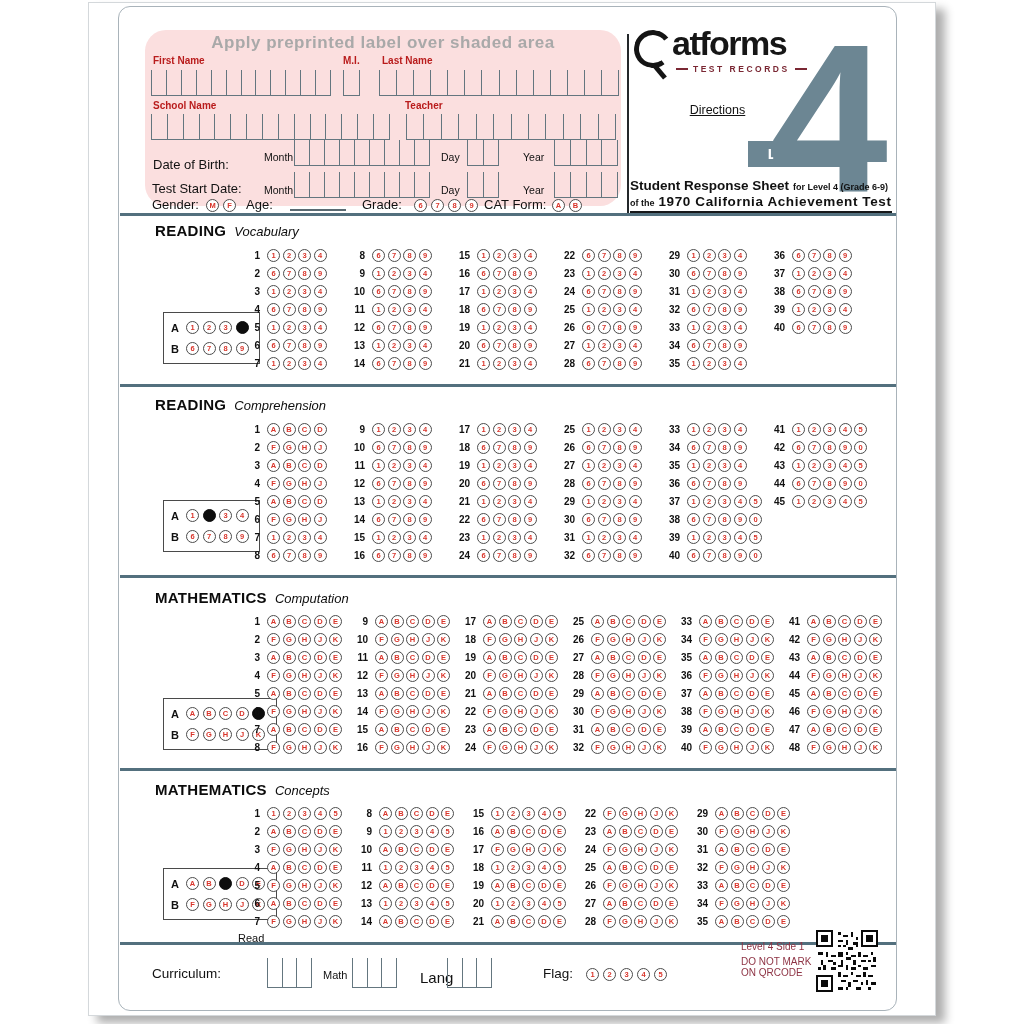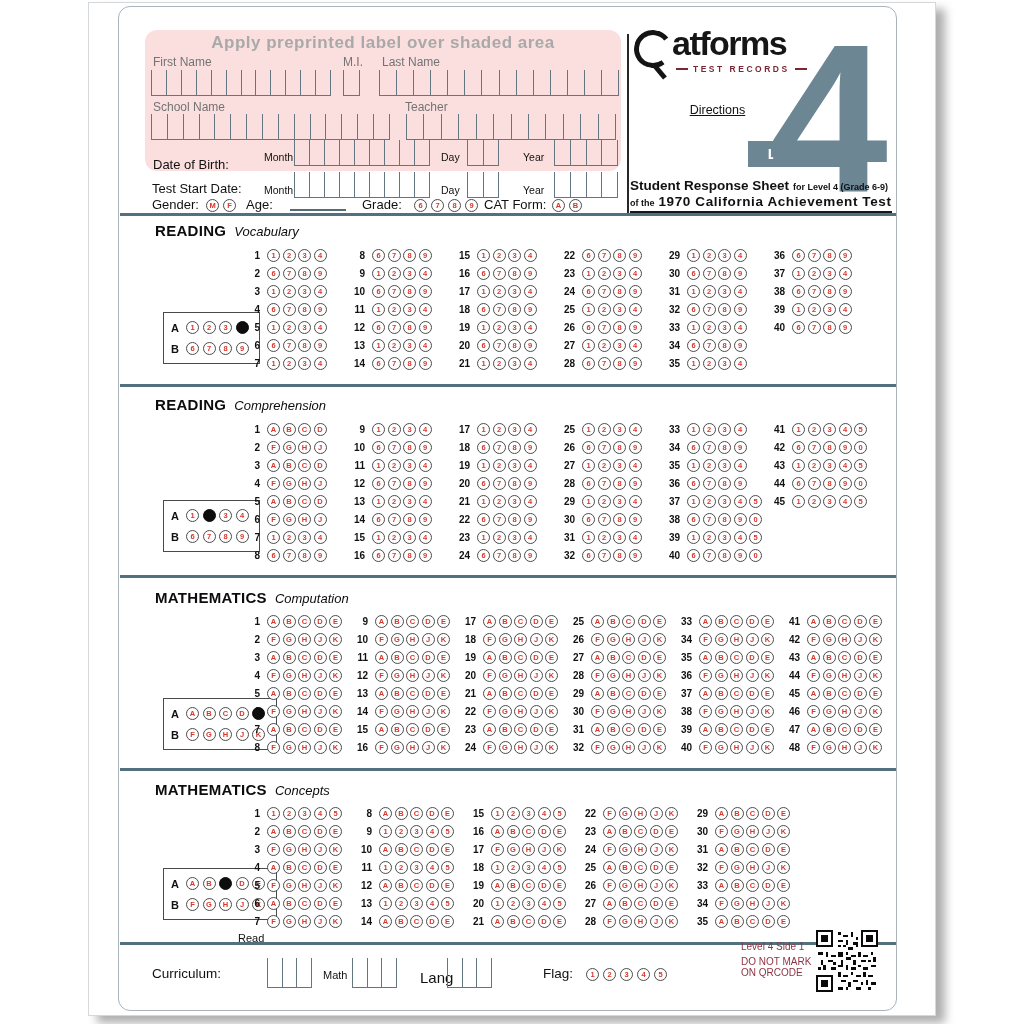--- a/index.html
+++ b/index.html
@@ -8,24 +8,24 @@
   }
   *{box-sizing:border-box;}
   body{margin:0;font-family:"Liberation Sans",sans-serif;background:#fff;}
   .stage{position:relative;width:1024px;height:1024px;overflow:hidden;background:#fff;}
   .sheet-bg{position:absolute;left:88px;top:2px;width:848px;height:1014px;background:#fff;
     border:1px solid #d4d8db;box-shadow:9px 7px 9px rgba(0,0,0,.32);}
   .frame{position:absolute;left:118px;top:6px;width:779px;height:1005px;
     border:1.5px solid #a9b3ba;border-radius:12px;}
   .hr{position:absolute;left:120px;width:776px;height:3px;background:var(--divider);}
   
-  .pink{position:absolute;left:145px;top:30px;width:476px;height:141px;background:var(--pink);border-radius:12px;}
+  .pink{position:absolute;left:145px;top:30px;width:476px;height:176px;background:var(--pink);border-radius:21px;}
   .pink-title{position:absolute;left:0;top:3px;width:100%;text-align:center;font-weight:bold;
     font-size:17px;color:var(--pgray);letter-spacing:.5px;}
-  .flab{position:absolute;font-size:12px;color:#737373;}
+  .flab{position:absolute;font-size:10px;color:#b91c1c;font-weight:bold;}
   .slab{position:absolute;font-size:10.5px;color:#111;}
   .blab{position:absolute;font-size:13px;color:#111;}
   .comb{position:absolute;display:flex;border-bottom:1.6px solid var(--comb);}
   .comb .cell{flex:1;border-left:1.6px solid var(--comb);}
   .comb .cell:last-child{border-right:1.6px solid var(--comb);}
   .h26{height:26px;} .h30{height:30px;}
   .bub{display:inline-flex;align-items:center;justify-content:center;width:13px;height:13px;
     border:1.2px solid var(--bborder);border-radius:50%;background:#fff;color:var(--bred);
     font-size:7.5px;font-weight:bold;flex:0 0 auto;}
   .bub.filled{background:#0d0d0d;border-color:#0d0d0d;color:transparent;}

